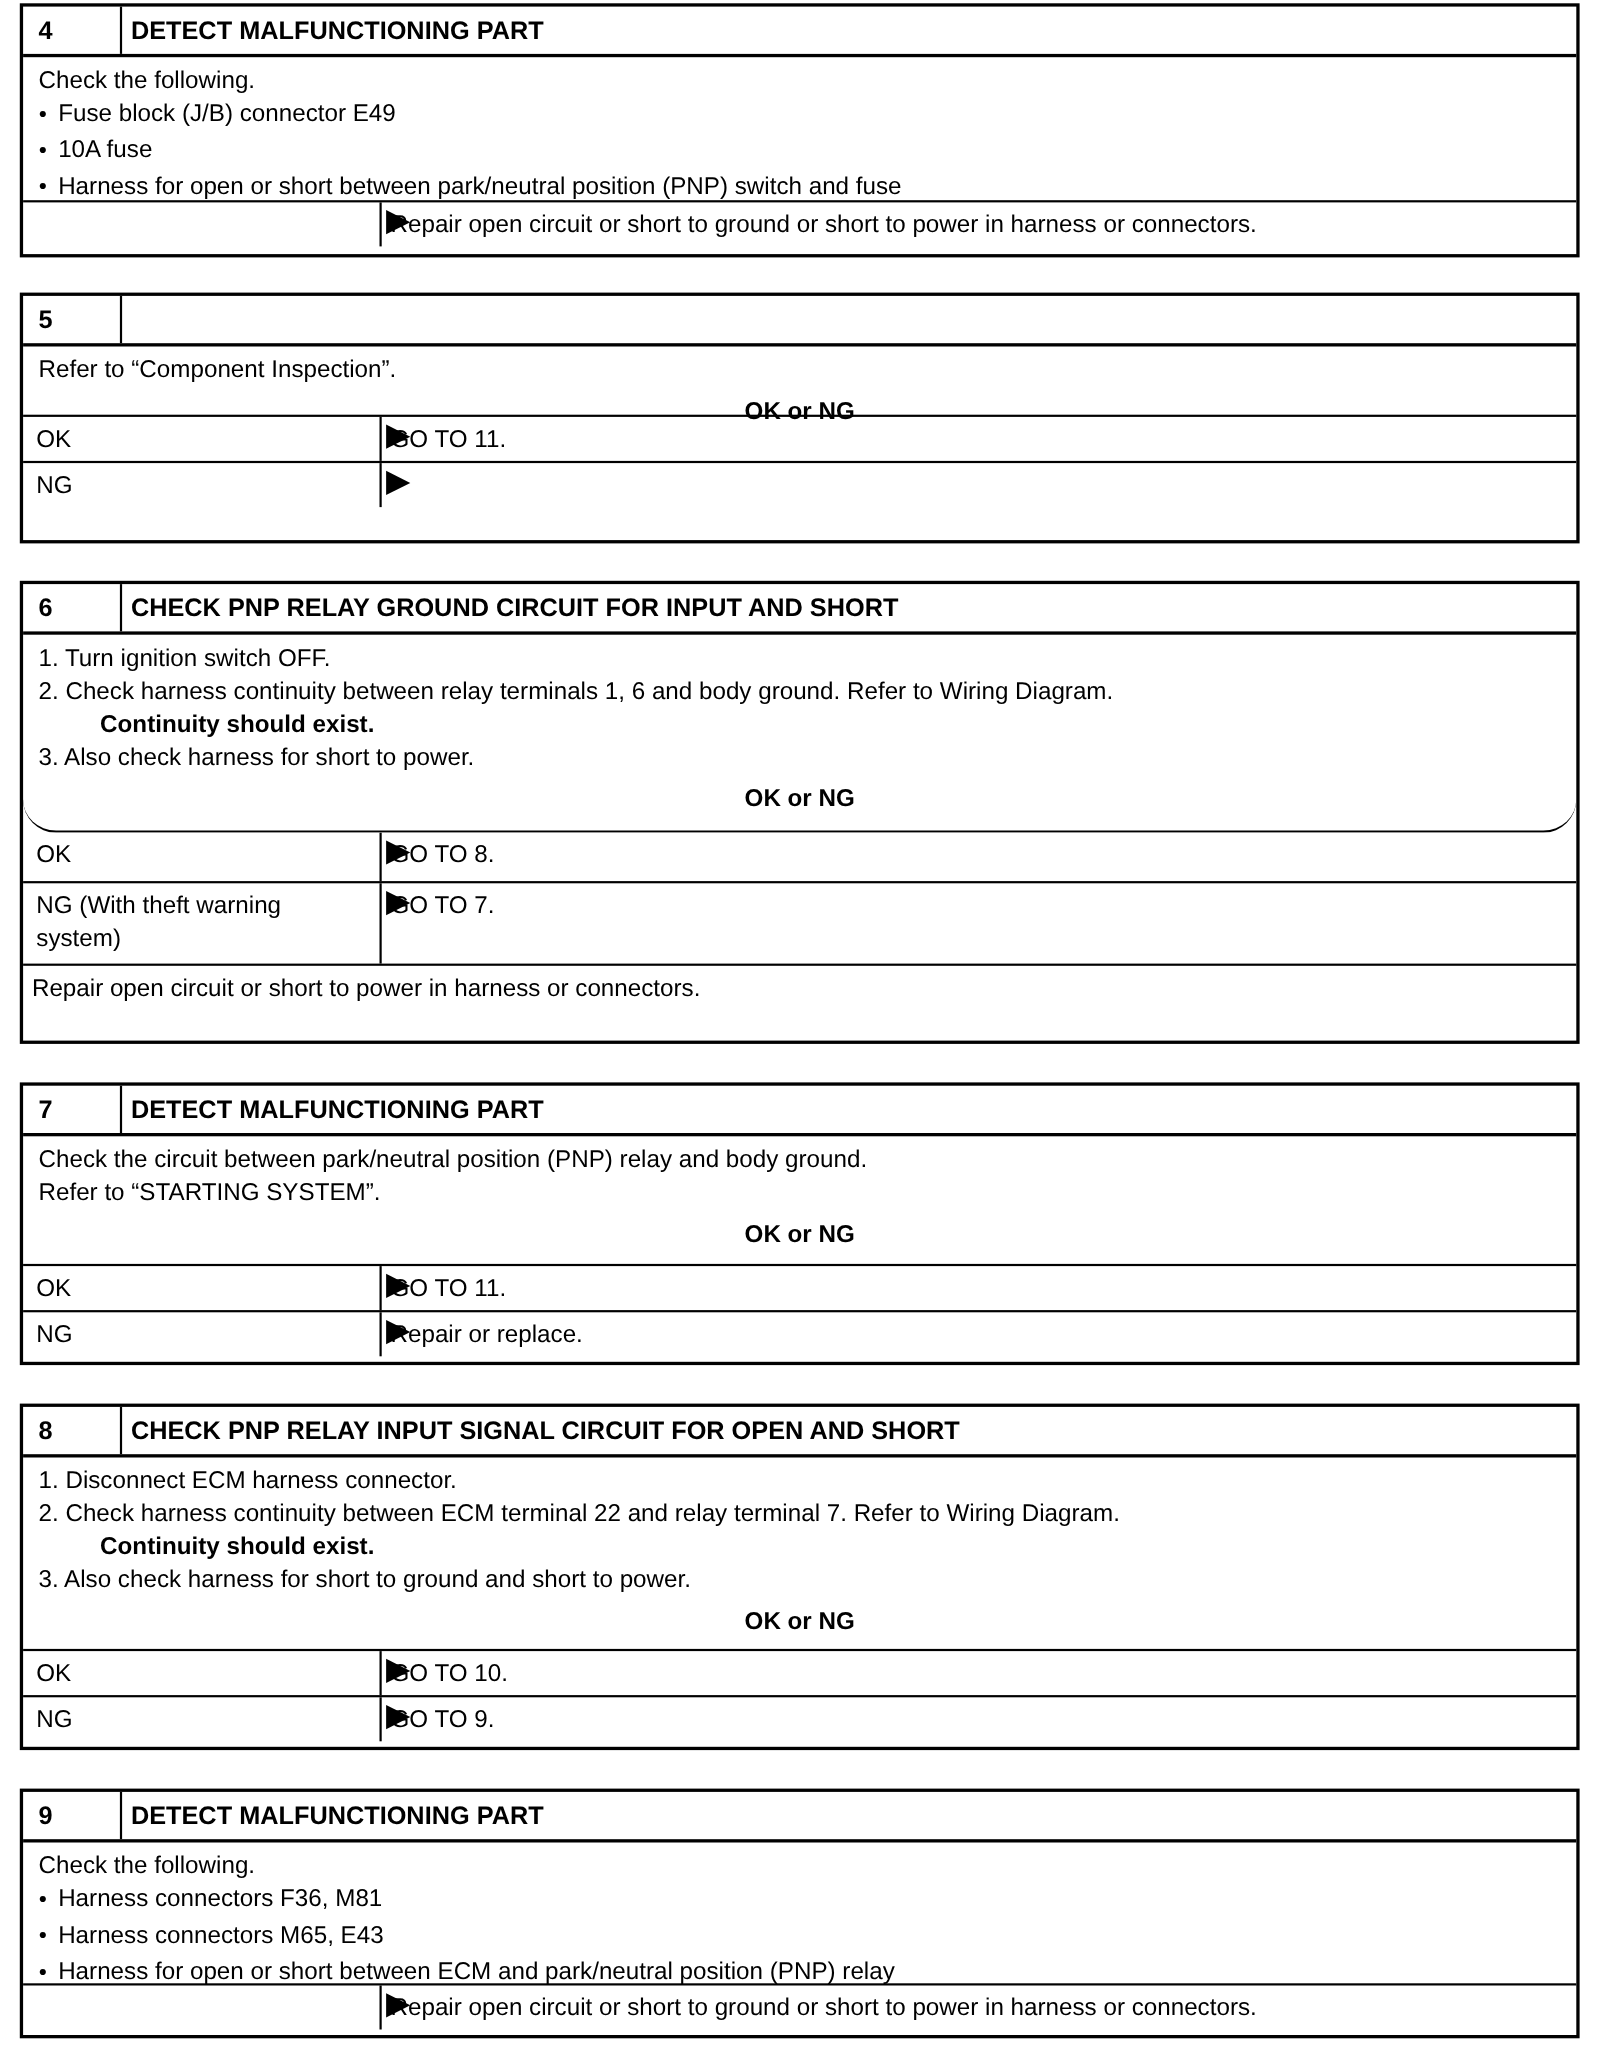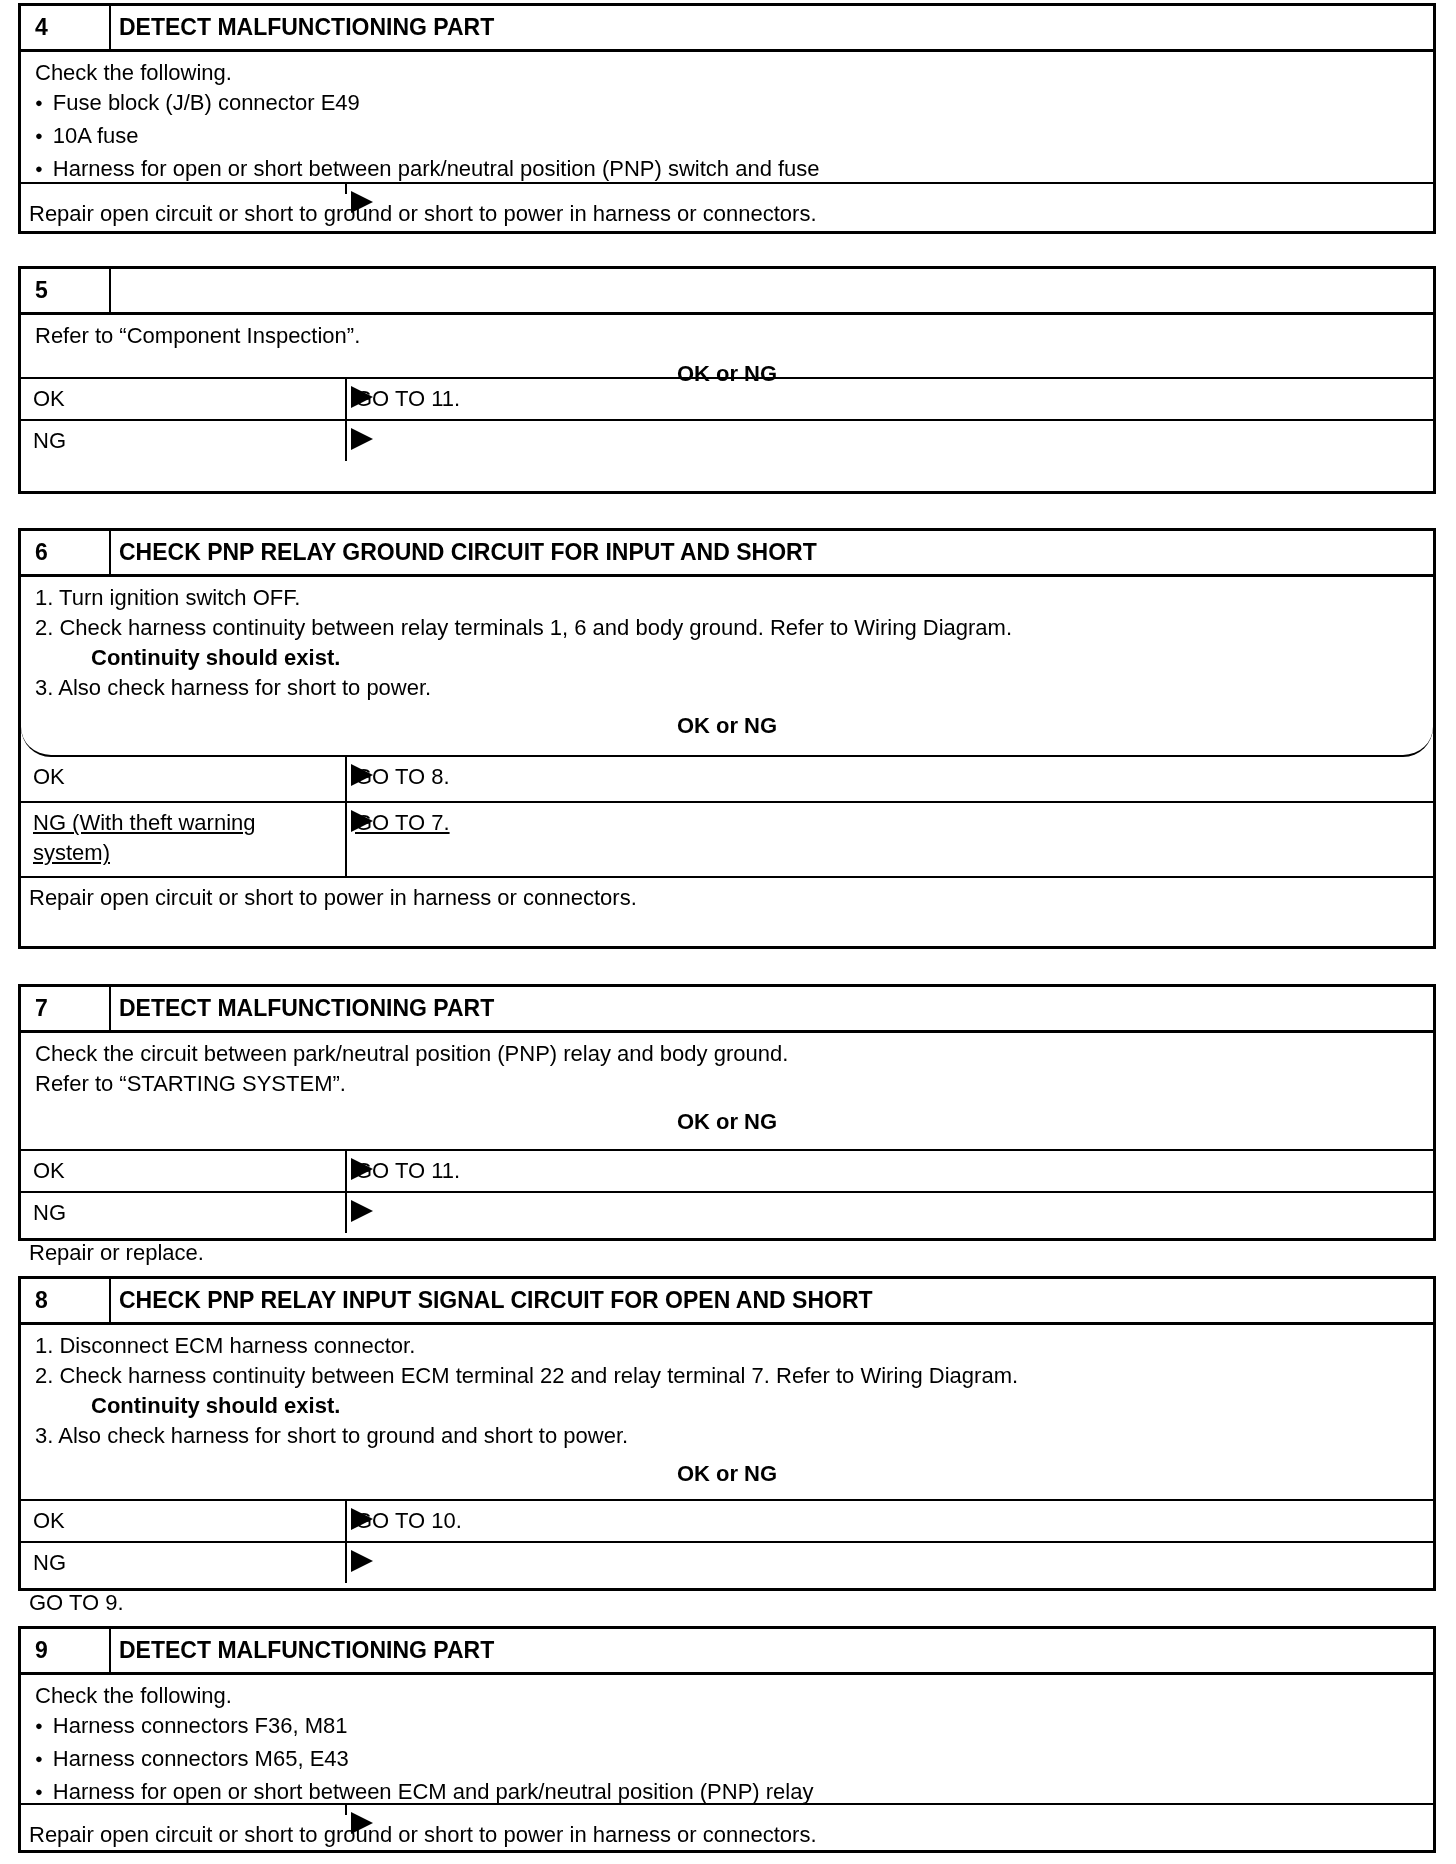--- a/index.html
+++ b/index.html
@@ -9,21 +9,21 @@
   .hdr { display:flex; height:46px; border-bottom:3px solid #000; box-sizing:border-box; }
   .num { width:90px; border-right:2px solid #000; font-weight:bold; font-size:23px; padding-left:14px; display:flex; align-items:center; box-sizing:border-box; }
   .title { flex:1; font-weight:bold; font-size:23px; padding-left:8px; display:flex; align-items:center; }
   .body { font-size:22px; padding:6px 14px 4px 14px; line-height:30px; border-bottom:2px solid #000; }
   .body .line { white-space:nowrap; }
   .body .bullet::before { content:"\25CF"; font-size:13px; margin-right:10px; position:relative; top:-3px; }
   .body .bold { font-weight:bold; padding-left:56px; }
   .body .step { padding-left:0; }
   .okng { text-align:center; font-weight:bold; font-size:22px; padding-top:8px; }
   .row { display:flex; border-bottom:2px solid #000; font-size:22px; line-height:30px; }
-  .row:last-child { border-bottom:none;flex-direction:column; }
+  .row:last-child { border-bottom:none; }
   .cond { width:326px; position:relative; padding:5px 60px 5px 12px; box-sizing:border-box; border-right:2px solid #000; }
   .arrow { position:absolute; left:330px; top:7px; width:0; height:0;
            border-top:11px solid transparent; border-bottom:11px solid transparent; border-left:22px solid #000; }
   .res { flex:1; padding:5px 8px; }
 </style>
 </head>
 <body>
 
 <div class="box" style="top:3px;height:231px;">
   <div class="hdr">
@@ -68,21 +68,21 @@
     <div class="line step">1.  Turn ignition switch OFF.</div>
     <div class="line step">2.  Check harness continuity between relay terminals 1, 6 and body ground. Refer to Wiring Diagram.</div>
     <div class="line bold">Continuity should exist.</div>
     <div class="line step">3.  Also check harness for short to power.</div>
     <div class="okng">OK or NG</div>
   </div>
   <div class="row" style="height:44px;">
     <div class="cond"><span>OK</span><span class="arrow"></span></div>
     <div class="res">GO TO 8.</div>
   </div>
-  <div class="row" style="height:73px;text-decoration:underline;">
+  <div class="row" style="height:73px;">
     <div class="cond"><span>NG (With theft warning system)</span><span class="arrow"></span></div>
     <div class="res">GO TO 7.</div>
   </div>
   <div class="row" style="height:72px;">
     <div class="res">Repair open circuit or short to power in harness or connectors.</div>
   </div>
 </div>
 
 <div class="box" style="top:984px;height:257px;">
   <div class="hdr">

